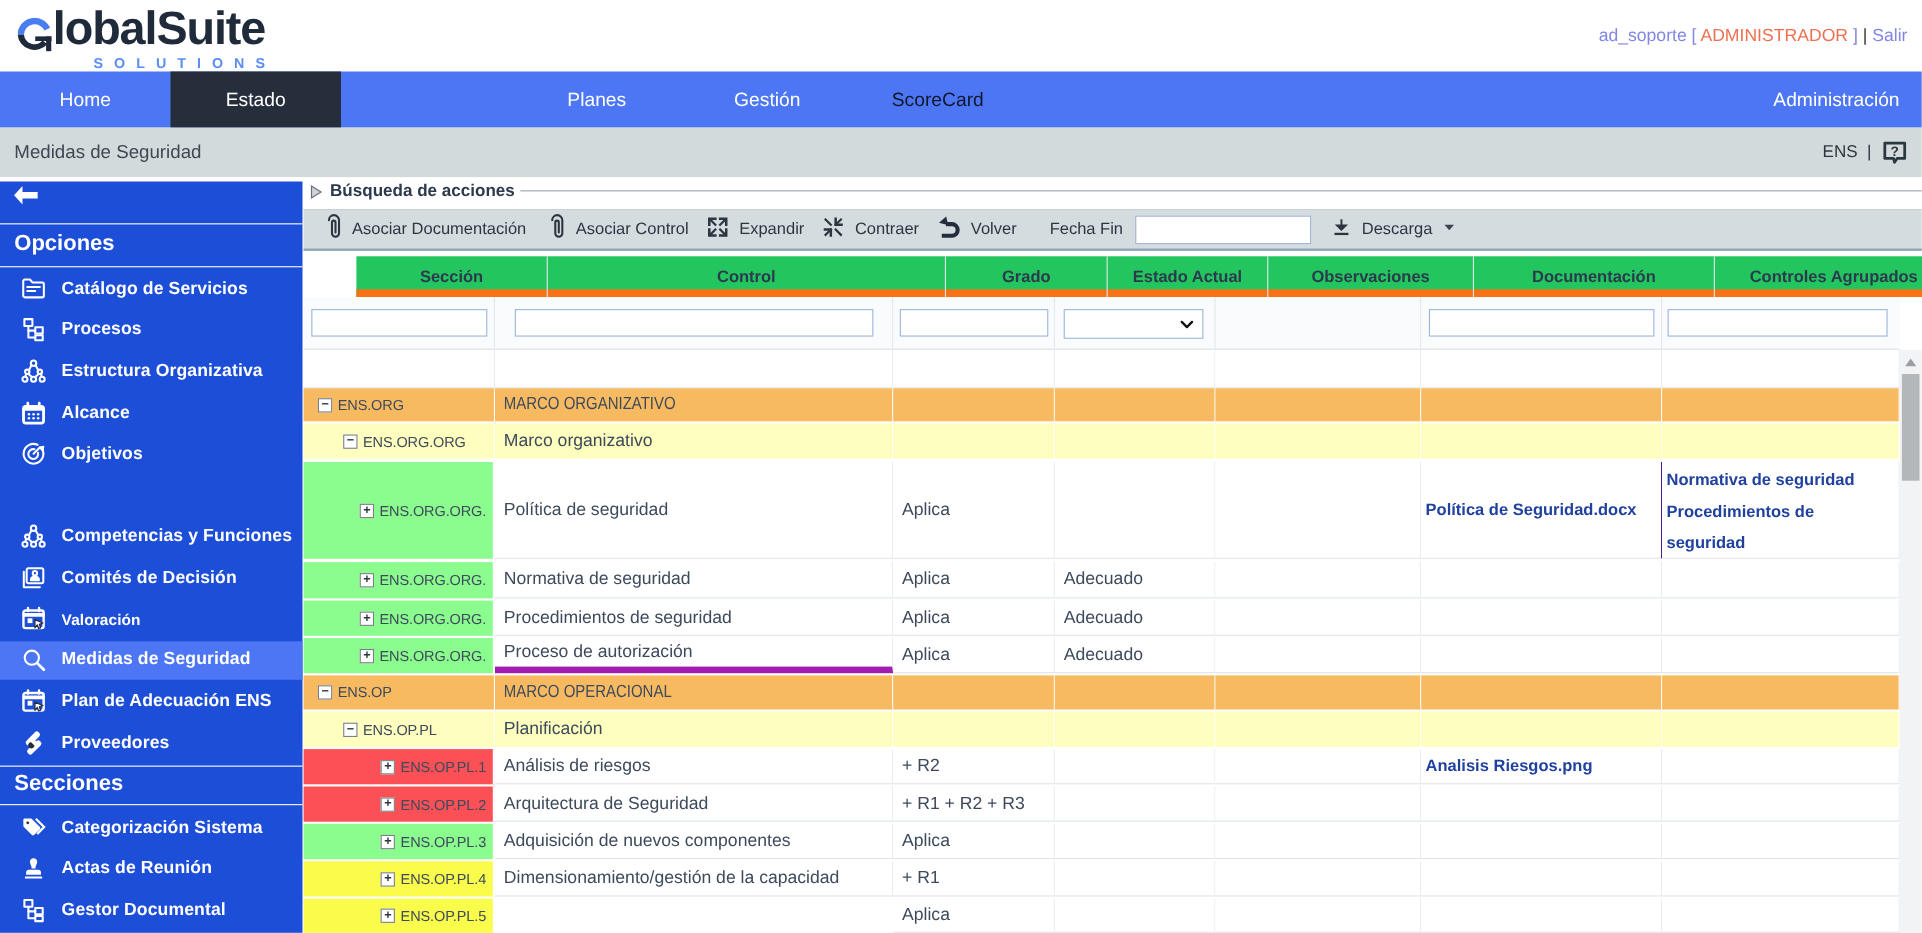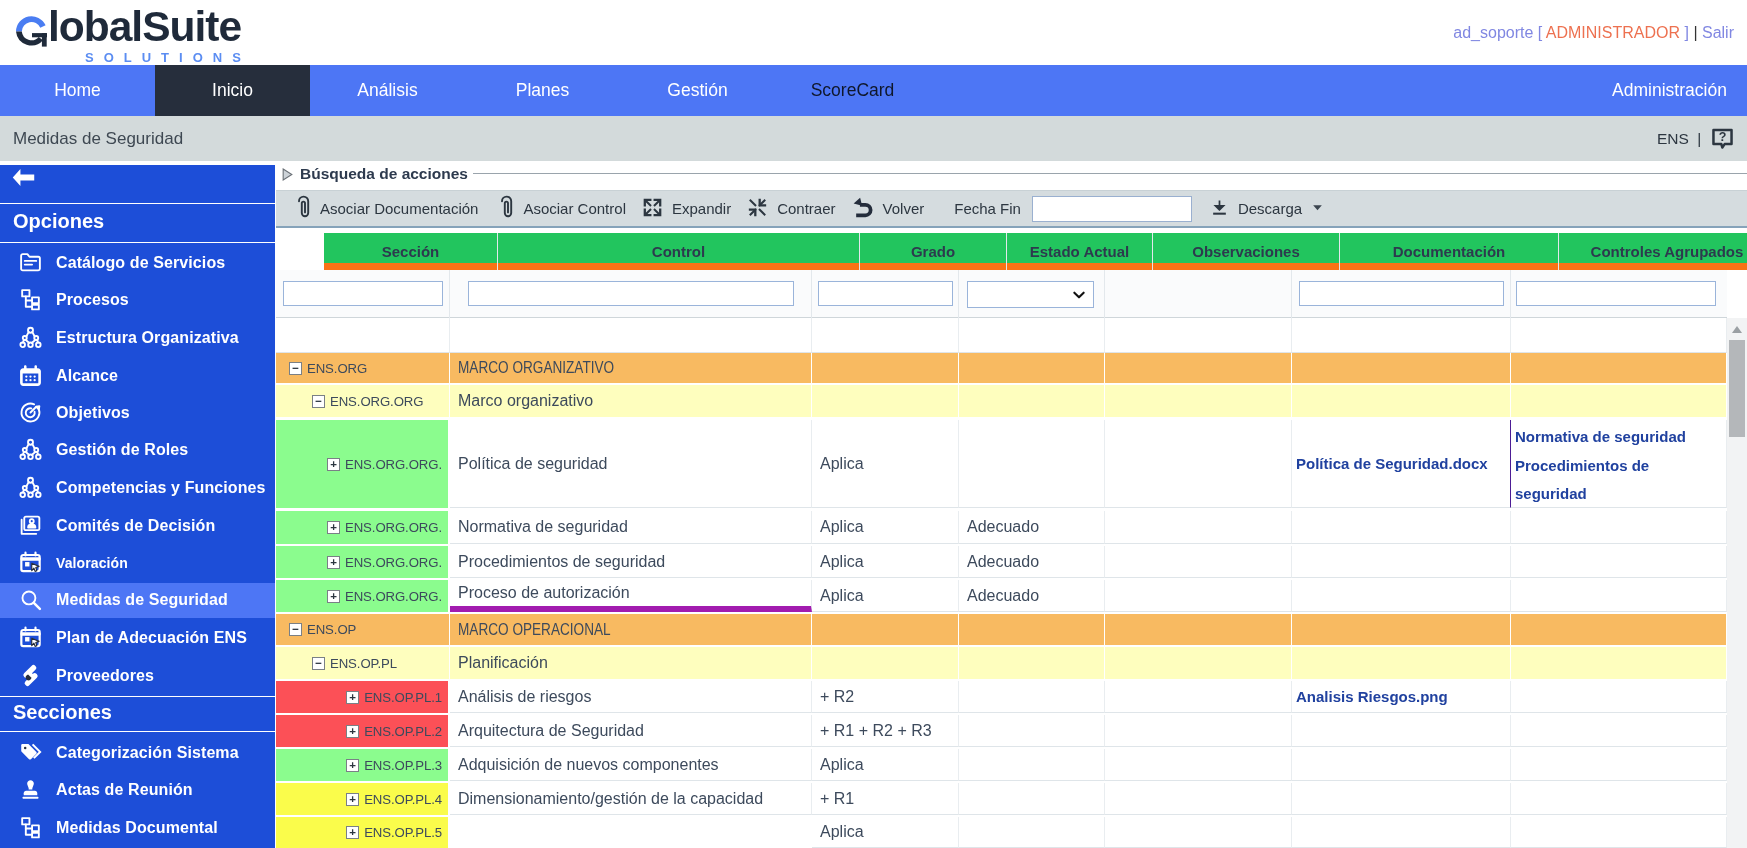--- a/index.html
+++ b/index.html
@@ -18,22 +18,21 @@
     <rect x="16" y="17.1" width="15" height="4.2" fill="#1f2a3a"></rect>
     <rect x="25.9" y="17.1" width="4.8" height="13.5" fill="#1f2a3a"></rect>
   </svg>
   <span style="position:absolute;left:32px;top:-9px;font-size:42.5px;font-weight:bold;color:#1f2a3a;letter-spacing:-1px;">lobalSuite</span>
   <span style="position:absolute;left:69px;top:38px;font-size:13px;font-weight:bold;color:#5b8df2;letter-spacing:10px;">SOLUTIONS</span>
 </div>
  <div style="position:absolute;right:13px;top:24px;font-size:16px;color:#8087e2;">ad_soporte [ <span style="color:#ed7150;">ADMINISTRADOR</span> ] <span style="color:#333;">|</span> Salir</div>
 </div>
 <div style="position:absolute;left:0;top:65px;width:1747px;height:51px;background:#4d76f5;">
     <div style="position:absolute;left:0px;top:0;width:155px;height:51px;display:flex;align-items:center;justify-content:center;color:#fff;font-size:17.5px;font-weight:500;">Home</div>
-    <div style="position:absolute;left:155px;top:0;width:155px;height:51px;background:#262e3c;display:flex;align-items:center;justify-content:center;color:#fff;font-size:17.5px;font-weight:500;">Inicio</div>
-    <div style="position:absolute;left:310px;top:0;width:155px;height:51px;display:flex;align-items:center;justify-content:center;color:#fff;font-size:17.5px;font-weight:500;">Análisis</div>
+    <div style="position:absolute;left:155px;top:0;width:155px;height:51px;background:#262e3c;display:flex;align-items:center;justify-content:center;color:#fff;font-size:17.5px;font-weight:500;">Estado</div>
     <div style="position:absolute;left:465px;top:0;width:155px;height:51px;display:flex;align-items:center;justify-content:center;color:#fff;font-size:17.5px;font-weight:500;">Planes</div>
     <div style="position:absolute;left:620px;top:0;width:155px;height:51px;display:flex;align-items:center;justify-content:center;color:#fff;font-size:17.5px;font-weight:500;">Gestión</div>
     <div style="position:absolute;left:775px;top:0;width:155px;height:51px;display:flex;align-items:center;justify-content:center;color:#0f172a;font-size:17.5px;font-weight:500;">ScoreCard</div>
     <div style="position:absolute;right:0;top:0;width:155px;height:51px;display:flex;align-items:center;justify-content:center;color:#fff;font-size:17.5px;font-weight:500;">Administración</div>
   </div>
 
 <div style="position:absolute;left:0;top:116px;width:1747px;height:45px;background:#d3dadb;">
  <div style="position:absolute;left:13px;top:0;height:45px;display:flex;align-items:center;font-size:17px;color:#3e4852;">Medidas de Seguridad</div>
  <div style="position:absolute;right:12px;top:0;height:45px;display:flex;align-items:center;font-size:15.5px;color:#2c3640;">ENS&nbsp;&nbsp;|&nbsp;&nbsp;<svg width="25" height="25" viewBox="0 0 26 26" fill="none">
         <path d="M3.6 4.2h18.8v14.6h-7.2l-2.4 3.6-1-3.6H3.6z" fill="none" stroke="#2c3640" stroke-width="2.6" stroke-linejoin="round"></path>
@@ -103,46 +102,32 @@
       <span style="width:28px;height:25px;display:flex;align-items:center;justify-content:center;">
         <svg width="25" height="25" viewBox="0 0 24 24" fill="none" stroke="#fff" stroke-width="1.8" stroke-linecap="round" stroke-linejoin="round">
           <path d="M19.8 8.5A8.6 8.6 0 1 1 15.5 4.2"></path>
           <path d="M15.9 11.2a4.3 4.3 0 1 1-3.1-3.1"></path>
           <path d="M12 12l5.5-5.5"></path>
           <path d="M17.5 6.5l3-.5-.5 3z" fill="#fff"></path>
         </svg>
       </span>
       <span style="margin-left:12px;font-size:16px;font-weight:600;letter-spacing:.1px;">Objetivos</span>
     </div>
-    <div style="position:absolute;left:16px;top:272px;width:254px;height:25px;display:flex;align-items:center;color:#fff;">
+    <div style="position:absolute;left:16px;top:310px;width:254px;height:25px;display:flex;align-items:center;color:#fff;">
       <span style="width:28px;height:25px;display:flex;align-items:center;justify-content:center;">
         <svg width="25" height="25" viewBox="0 0 24 24" fill="none" stroke="#fff" stroke-width="1.8" stroke-linecap="round" stroke-linejoin="round">
           <circle cx="12" cy="5" r="2.4"></circle>
           <circle cx="4.5" cy="19" r="2.2"></circle>
           <circle cx="12" cy="19" r="2.2"></circle>
           <circle cx="19.5" cy="19" r="2.2"></circle>
           <circle cx="6.5" cy="12.5" r="1.9"></circle>
           <circle cx="17.5" cy="12.5" r="1.9"></circle>
           <path d="M10.3 6.6 8 11M13.7 6.6 16 11M5.5 14.5 4.8 16.8M7.5 14.4 10.8 17.2M16.5 14.4 13.2 17.2M18.5 14.5 19.2 16.8"></path>
         </svg>
       </span>
-      <span style="margin-left:12px;font-size:16px;font-weight:600;letter-spacing:.1px;">Gestión de Roles</span>
-    </div>
-    <div style="position:absolute;left:16px;top:310px;width:254px;height:25px;display:flex;align-items:center;color:#fff;">
-      <span style="width:28px;height:25px;display:flex;align-items:center;justify-content:center;">
-        <svg width="25" height="25" viewBox="0 0 24 24" fill="none" stroke="#fff" stroke-width="1.8" stroke-linecap="round" stroke-linejoin="round">
-          <circle cx="12" cy="5" r="2.4"></circle>
-          <circle cx="4.5" cy="19" r="2.2"></circle>
-          <circle cx="12" cy="19" r="2.2"></circle>
-          <circle cx="19.5" cy="19" r="2.2"></circle>
-          <circle cx="6.5" cy="12.5" r="1.9"></circle>
-          <circle cx="17.5" cy="12.5" r="1.9"></circle>
-          <path d="M10.3 6.6 8 11M13.7 6.6 16 11M5.5 14.5 4.8 16.8M7.5 14.4 10.8 17.2M16.5 14.4 13.2 17.2M18.5 14.5 19.2 16.8"></path>
-        </svg>
-      </span>
       <span style="margin-left:12px;font-size:16px;font-weight:600;letter-spacing:.1px;">Competencias y Funciones</span>
     </div>
     <div style="position:absolute;left:16px;top:348px;width:254px;height:25px;display:flex;align-items:center;color:#fff;">
       <span style="width:28px;height:25px;display:flex;align-items:center;justify-content:center;">
         <svg width="25" height="25" viewBox="0 0 24 24" fill="none" stroke="#fff" stroke-width="1.8" stroke-linecap="round" stroke-linejoin="round">
           <rect x="6" y="3.5" width="14.5" height="13" rx="1.5"></rect>
           <path d="M3.5 6.5v13.5h14"></path>
           <circle cx="13.2" cy="7.8" r="1.9"></circle>
           <path d="M9.7 14c0-1.9 1.6-3 3.5-3s3.5 1.1 3.5 3z" fill="#fff"></path>
         </svg>
@@ -222,21 +207,21 @@
     <div style="position:absolute;left:16px;top:650px;width:254px;height:25px;display:flex;align-items:center;color:#fff;">
       <span style="width:28px;height:25px;display:flex;align-items:center;justify-content:center;">
         <svg width="25" height="25" viewBox="0 0 24 24" fill="none" stroke="#fff" stroke-width="1.8" stroke-linecap="round" stroke-linejoin="round">
           <rect x="4" y="3" width="7" height="6"></rect>
           <path d="M7.5 9v10h6"></path>
           <path d="M7.5 13h6"></path>
           <rect x="13.5" y="10" width="6.5" height="5.5"></rect>
           <rect x="13.5" y="17" width="6.5" height="4.5"></rect>
         </svg>
       </span>
-      <span style="margin-left:12px;font-size:16px;font-weight:600;letter-spacing:.1px;">Medidas Documental</span>
+      <span style="margin-left:12px;font-size:16px;font-weight:600;letter-spacing:.1px;">Gestor Documental</span>
     </div>
   </div>
 <div style="position:absolute;left:276px;top:165px;width:1471px;height:683px;background:#fff;">
 
 <div style="position:absolute;left:0;top:0;width:1471px;height:25px;background:#fff;">
  <svg style="position:absolute;left:6px;top:3px;" width="11" height="13" viewBox="0 0 10 12" fill="#8a9096">
         <path d="M1 1 L9 6 L1 11 Z" stroke="#6a7076" stroke-width="1" fill="#cdd3d8"></path>
       </svg>
  <span style="position:absolute;left:24px;top:0px;font-size:15.5px;font-weight:bold;color:#2d3a4e;">Búsqueda de acciones</span>
  <div style="position:absolute;left:197px;top:8px;width:1274px;border-top:1px solid #9aa4ac;"></div>

